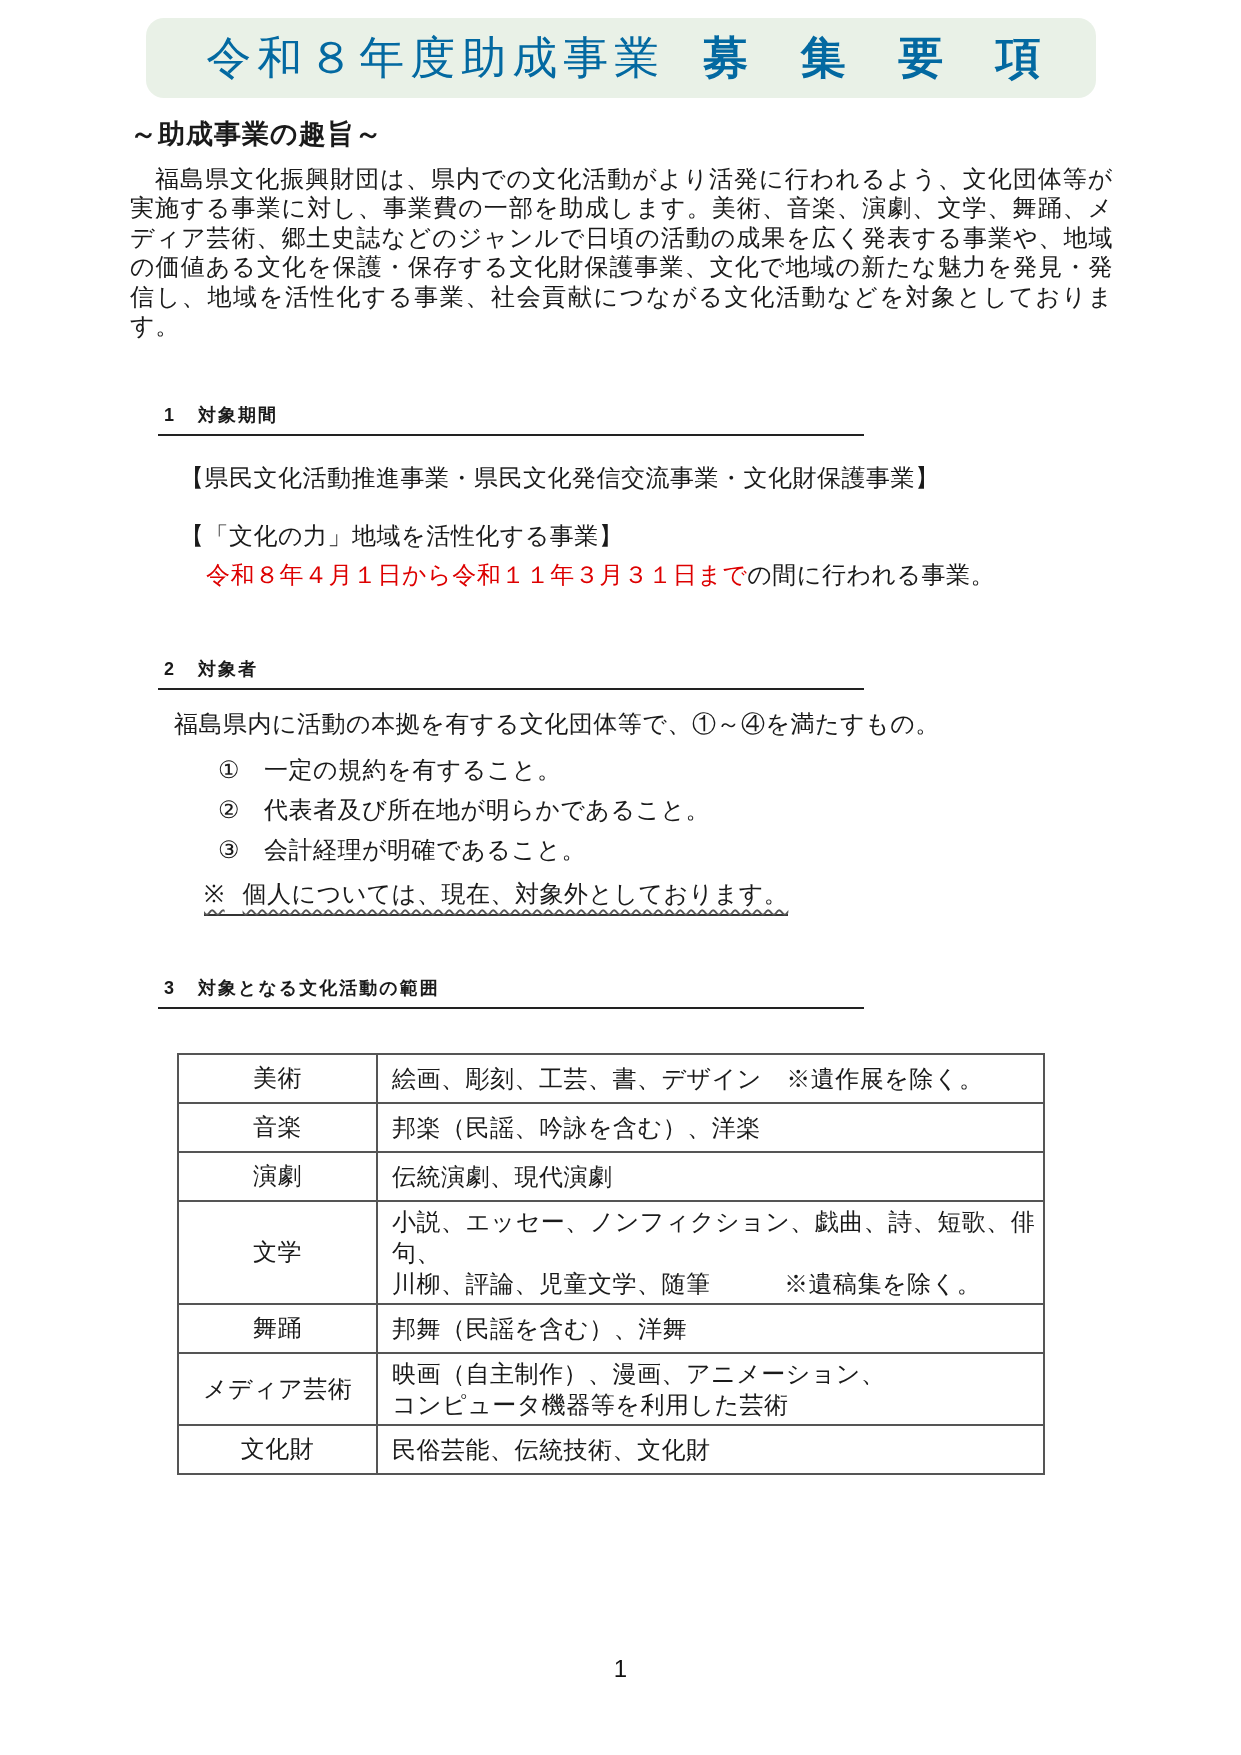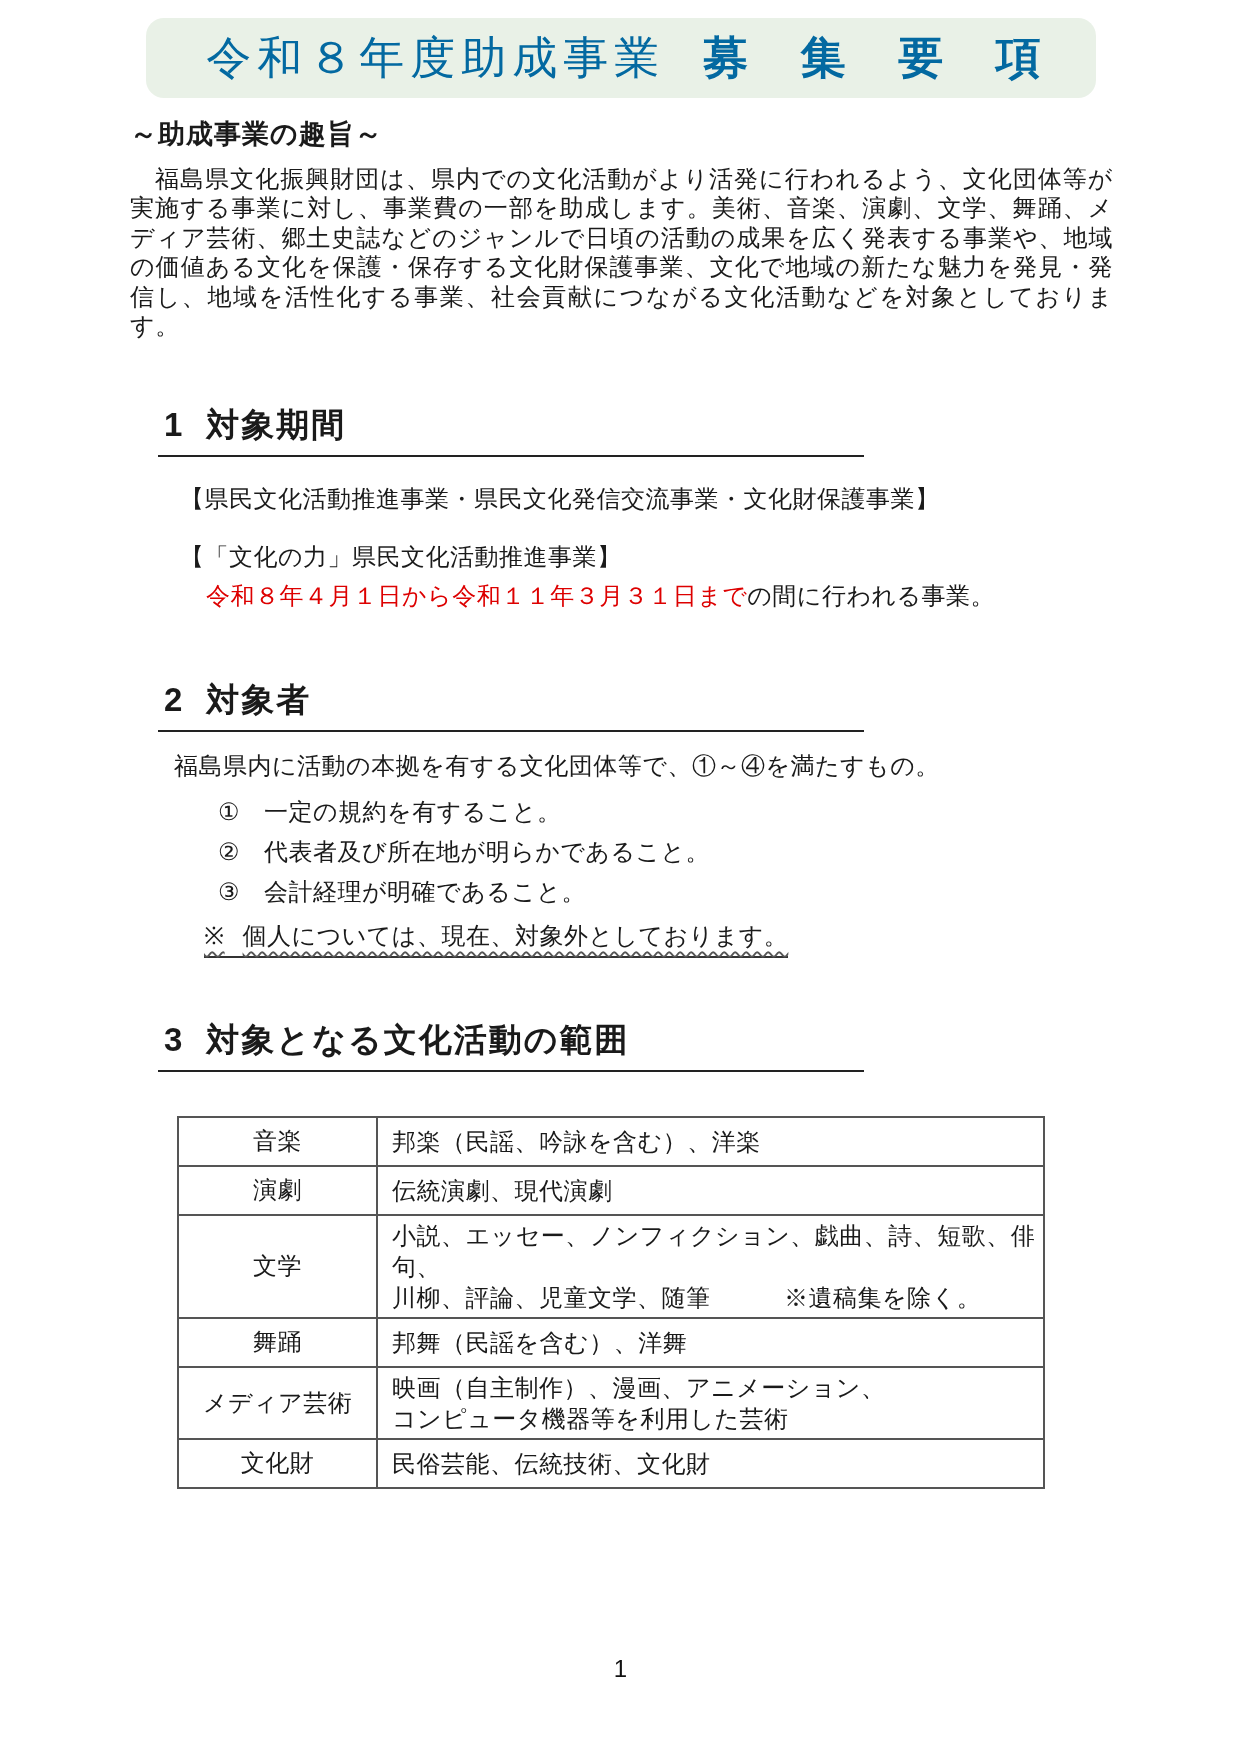--- a/index.html
+++ b/index.html
@@ -60,21 +60,21 @@
     letter-spacing: 0.6px;
   }
   .section { margin-left: 158px; }
   .sec1 { margin-top: 62px; }
   .sec2 { margin-top: 66px; }
   .sec3 { margin-top: 60px; }
   .sec-heading {
     width: 700px;
     border-bottom: 2px solid #222;
     padding: 0 0 7px 6px;
-    font-size: 33px;
+    font-size: 18px;
     font-weight: bold;
     letter-spacing: 2px;
   }
   .sec-heading .sec-num { margin-right: 22px; }
   .group { margin-left: 22px; }
   .group-label {
     margin-top: 26px;
     font-size: 24px;
     letter-spacing: 0.5px;
   }
@@ -157,21 +157,21 @@
   <div class="purpose-body">　福島県文化振興財団は、県内での文化活動がより活発に行われるよう、文化団体等が実施する事業に対し、事業費の一部を助成します。美術、音楽、演劇、文学、舞踊、メディア芸術、郷土史誌などのジャンルで日頃の活動の成果を広く発表する事業や、地域の価値ある文化を保護・保存する文化財保護事業、文化で地域の新たな魅力を発見・発信し、地域を活性化する事業、社会貢献につながる文化活動などを対象としております。</div>
 
   <div class="section sec1">
     <div class="sec-heading">
       <span class="sec-num">1</span><span>対象期間</span>
     </div>
     <div class="group">
       <div class="group-label">【県民文化活動推進事業・県民文化発信交流事業・文化財保護事業】</div>
     </div>
     <div class="group" style="margin-top:18px">
-      <div class="group-label">【「文化の力」県民文化活動推進事業】</div>
+      <div class="group-label">【「文化の力」地域を活性化する事業】</div>
       <div class="group-period">
         <span class="red-text" style="color:#dd0000">令和８年４月１日から令和１１年３月３１日まで</span><span>の間に行われる事業。</span>
       </div>
     </div>
   </div>
 
   <div class="section sec2">
     <div class="sec-heading">
       <span class="sec-num">2</span><span>対象者</span>
     </div>
@@ -195,20 +195,24 @@
   </div>
 
   <div class="section sec3">
     <div class="sec-heading">
       <span class="sec-num">3</span><span>対象となる文化活動の範囲</span>
     </div>
   </div>
 
   <table class="range-table">
     <tbody>
+      <tr class="row-single">
+        <td class="cat">美術</td>
+        <td class="desc">絵画、彫刻、工芸、書、デザイン　※遺作展を除く。</td>
+      </tr>
       <tr class="row-single">
         <td class="cat">音楽</td>
         <td class="desc">邦楽（民謡、吟詠を含む）、洋楽</td>
       </tr>
       <tr class="row-single">
         <td class="cat">演劇</td>
         <td class="desc">伝統演劇、現代演劇</td>
       </tr>
       <tr>
         <td class="cat">文学</td>

